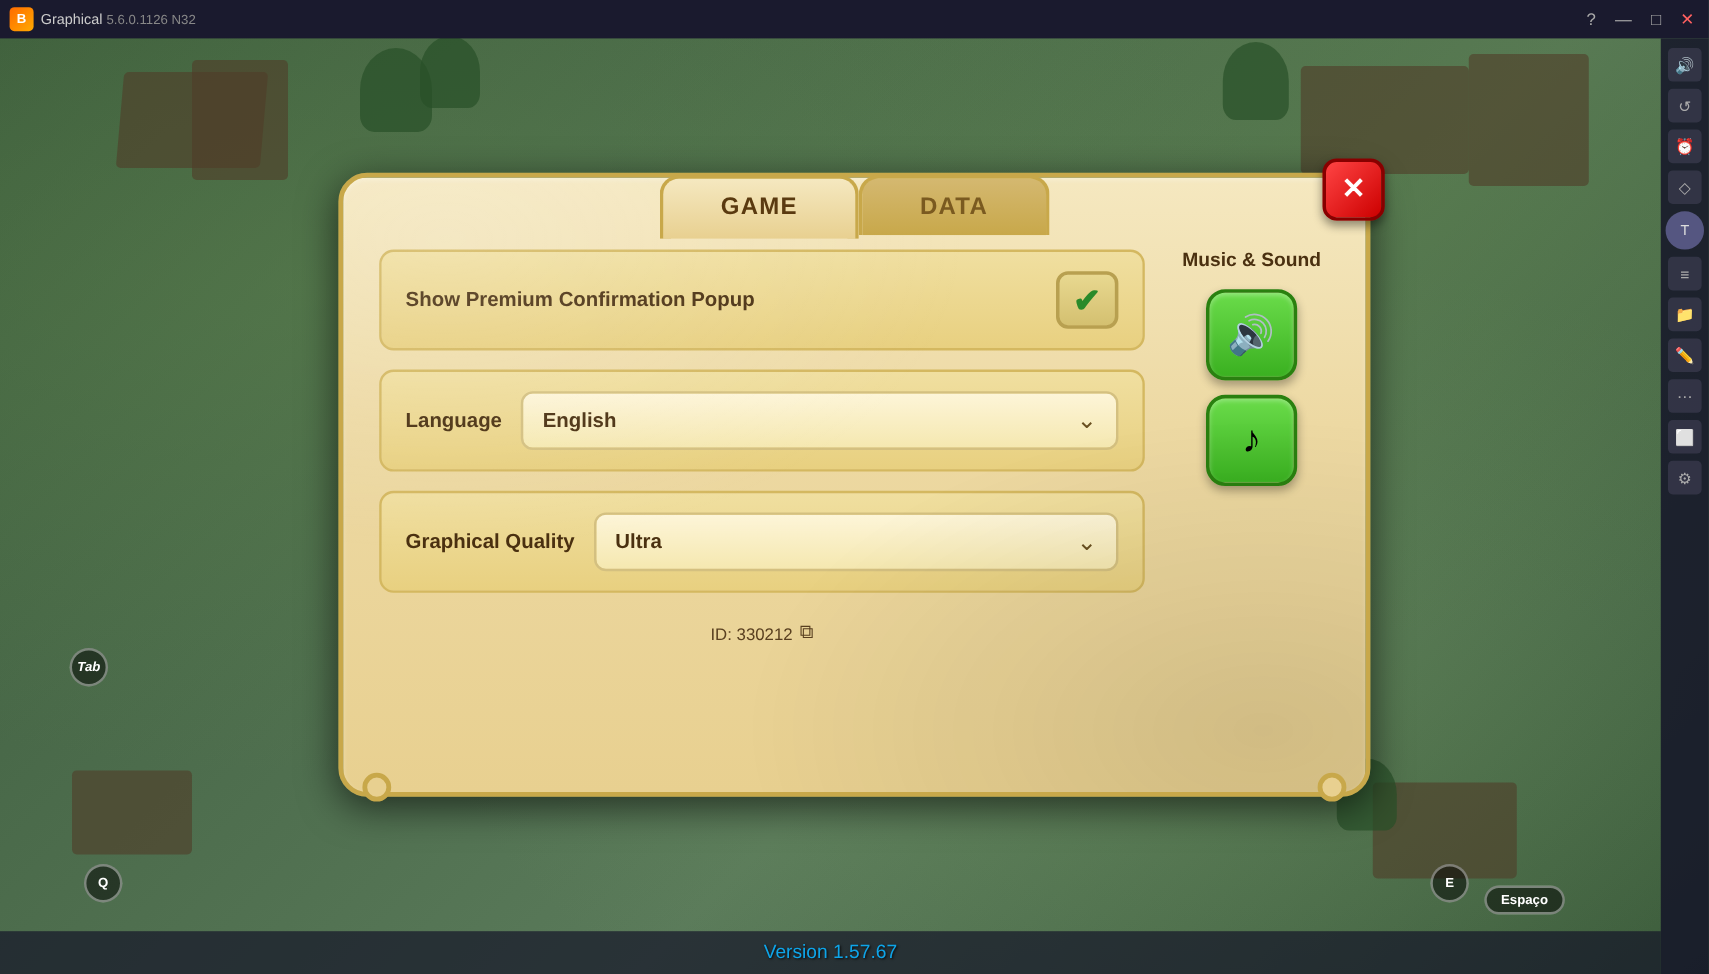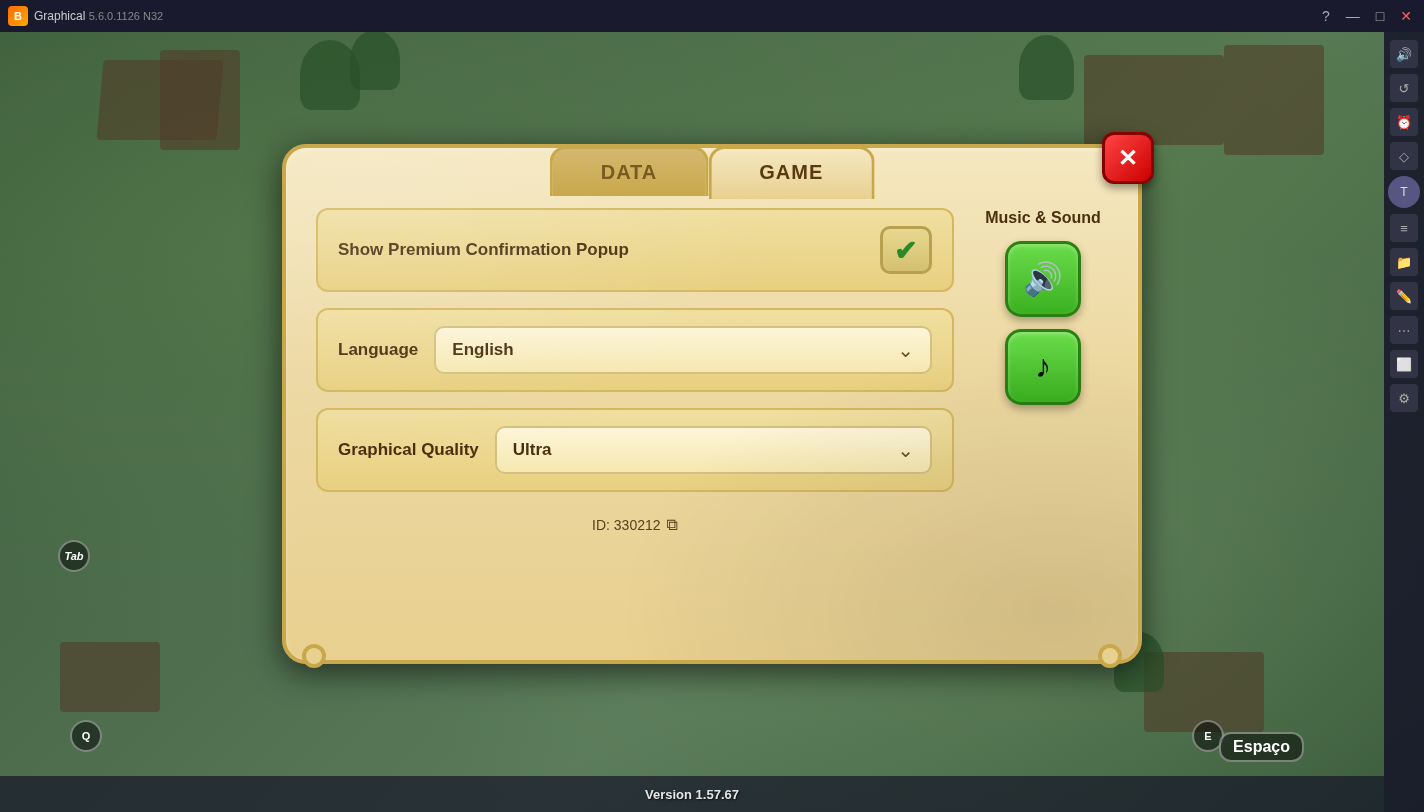--- a/index.html
+++ b/index.html
@@ -115,23 +115,23 @@
       right: 40px;
       height: 36px;
       background: rgba(20, 20, 40, 0.7);
       display: flex;
       align-items: center;
       justify-content: center;
       z-index: 50;
     }
 
     .version-text {
-      color: #e5e5e5;
-      font-size: 13px;
-      font-weight: bold;
+      color: #0ea5e9;
+      font-size: 16px;
+      font-weight: normal;
       text-shadow: 1px 1px 2px rgba(0,0,0,0.8);
     }
 
     
     .circle-label {
       position: absolute;
       width: 32px;
       height: 32px;
       border-radius: 50%;
       background: rgba(0,0,0,0.5);
@@ -451,30 +451,30 @@
 
 <div class="circle-label" style="top: 540px; left: 58px; font-style: italic;">
   <span>Tab</span>
 </div>
 <div class="circle-label" style="bottom: 60px; left: 70px;">
   <span>Q</span>
 </div>
 <div class="circle-label" style="bottom: 60px; right: 200px;">
   <span>E</span>
 </div>
-<div style="position:absolute; bottom: 50px; right: 120px; background:rgba(0,0,0,0.5); border:2px solid rgba(255,255,255,0.4); border-radius:12px; padding: 4px 12px; color:white; font-size:16px; font-weight:bold; z-index:60;">
+<div style="position:absolute; bottom: 50px; right: 120px; background:rgba(0,0,0,0.5); border:2px solid rgba(255,255,255,0.4); border-radius:12px; padding: 4px 12px; color:white; font-size:11px; font-weight:bold; z-index:60;">
   <span>Espaço</span>
 </div>
 
 <div class="modal-overlay" style="top: 32px; bottom: 36px;">
   <div class="settings-modal">
 
     <div class="modal-tabs">
+      <div class="tab tab-active">GAME</div>
       <div class="tab tab-inactive">DATA</div>
-      <div class="tab tab-active">GAME</div>
     </div>
 
     <div class="close-btn">
       <span class="close-btn-x">✕</span>
     </div>
 
     <div class="modal-content">
 
       <div class="settings-left">
 

